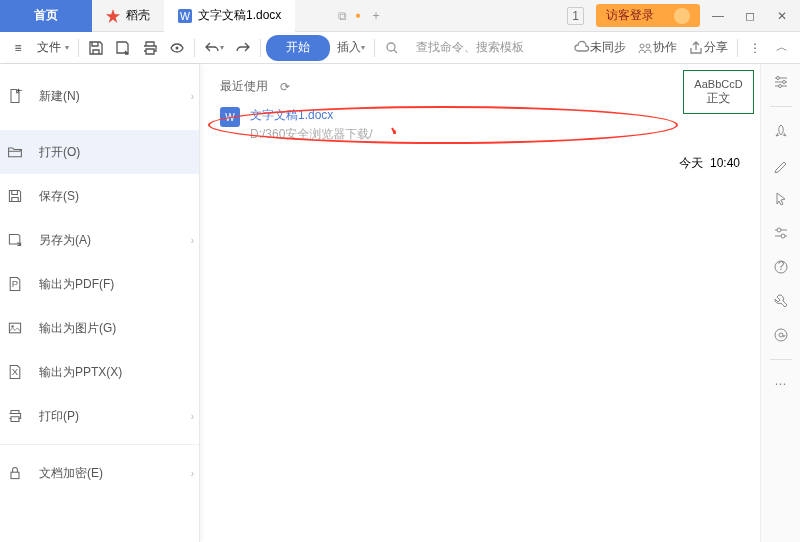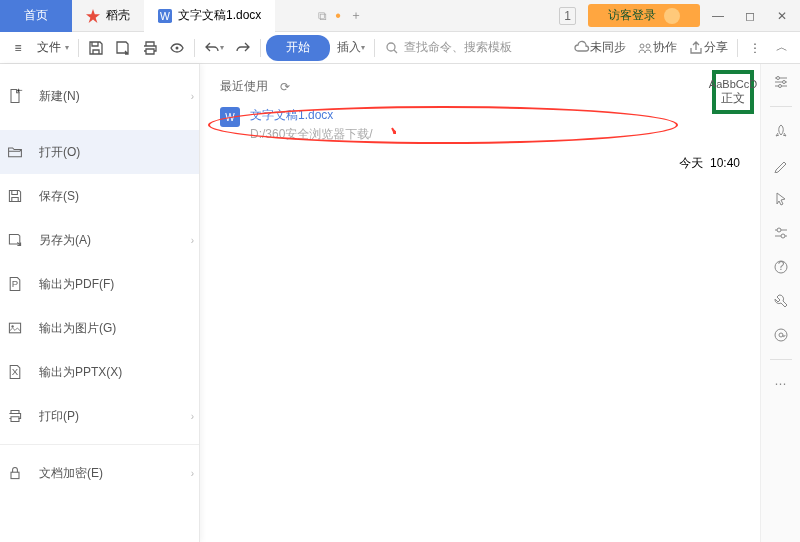--- a/index.html
+++ b/index.html
@@ -1,53 +1,53 @@
 <!DOCTYPE html>
 <html><head>
 <meta charset="utf-8">
 <style>
 *{margin:0;padding:0;box-sizing:border-box;font-family:"Microsoft YaHei",Arial,sans-serif;font-size:12px;}
 body{width:800px;height:542px;background:#fff;overflow:hidden;position:relative;}
 .titlebar{height:32px;display:flex;align-items:center;background:#f4f4f4;border-bottom:1px solid #e0e0e0;}
 .tab{height:32px;display:flex;align-items:center;padding:0 14px;gap:6px;position:relative;justify-content:space-between;}
-.tab.home{background:#4a7bdb;color:#fff;width:72px;justify-content:center;}
+.tab.home{background:#4a7bdb;color:#fff;width:92px;justify-content:center;font-weight:bold;}
 .tab.doc{background:#fff;}
 .tab-icon{width:14px;height:14px;display:inline-flex;align-items:center;justify-content:center;}
 .plus-tab{width:30px;text-align:center;color:#888;}
 .title-right{margin-left:auto;display:flex;align-items:center;gap:4px;padding-right:4px;}
 .title-btn{width:28px;height:28px;display:flex;align-items:center;justify-content:center;color:#666;}
-.login-btn{background:#ffa640;color:#14532d;padding:3px 20px;border-radius:3px;display:flex;align-items:center;gap:8px;}
+.login-btn{background:#ffa640;color:#7f1d1d;padding:3px 10px;border-radius:3px;display:flex;align-items:center;gap:20px;}
 .avatar{width:16px;height:16px;background:#ffc97a;border-radius:50%;}
 .toolbar{height:32px;display:flex;align-items:center;background:#fff;border-bottom:1px solid #e0e0e0;padding:0 6px;gap:3px;}
 .tb-btn{height:26px;min-width:24px;padding:0 4px;display:flex;align-items:center;justify-content:center;color:#555;border-radius:3px;}
 .tb-divider{width:1px;height:18px;background:#ddd;margin:0 2px;}
 .file-btn{display:flex;align-items:center;gap:4px;color:#444;}
 .pill{background:#4a7bdb;color:#fff;border-radius:12px;padding:3px 20px;text-align:center;}
-.search-box{color:#999;display:flex;align-items:center;gap:4px;}
+.search-box{color:#999;display:flex;align-items:center;gap:16px;}
 .main{display:flex;height:calc(542px - 64px);}
 .menu-panel{width:200px;background:#fff;border-right:1px solid #e8e8e8;padding-top:10px;box-shadow:2px 0 6px rgba(0,0,0,0.05);}
 .menu-item{height:44px;display:flex;align-items:center;padding:0 5px;gap:14px;color:#555;}
 .menu-item.active{background:#eef2fa;margin-top:12px;}
 .menu-icon{width:20px;height:20px;display:flex;align-items:center;justify-content:center;color:#666;}
 .menu-chev{margin-left:auto;color:#bbb;font-size:10px;}
 .menu-sep{height:1px;background:#eee;margin:6px 0;}
 .content{flex:1;padding:14px 20px;position:relative;}
 .recent-hdr{display:flex;align-items:center;gap:12px;color:#666;}
 .recent-item{margin-top:12px;display:flex;align-items:flex-start;gap:10px;}
 .file-ico{width:20px;height:20px;background:#4a7bdb;border-radius:3px;display:flex;align-items:center;justify-content:center;color:#fff;font-size:10px;}
 .file-meta{flex:1;}
 .file-name{color:#4a7bdb;}
 .file-path{color:#aaa;margin-top:2px;}
 .file-time{color:#000000;margin-top:48px;}
 .annot-ellipse{position:absolute;left:8px;top:42px;width:470px;height:38px;border:2px solid #ff3b30;border-radius:50%;pointer-events:none;}
 .annot-arrow{position:absolute;left:180px;top:54px;pointer-events:none;}
 .sidebar-r{width:40px;background:#fafafa;border-left:1px solid #eee;display:flex;flex-direction:column;align-items:center;padding-top:8px;gap:14px;}
 .side-ico{width:20px;height:20px;color:#888;display:flex;align-items:center;justify-content:center;}
 .side-sep{height:1px;width:22px;background:#e0e0e0;}
-.style-float{position:absolute;right:46px;top:70px;width:42px;height:44px;border:4px solid #15803d;background:#fff;display:flex;flex-direction:column;align-items:center;justify-content:center;color:#555;}
+.style-float{position:absolute;right:46px;top:70px;width:71px;height:44px;border:1px solid #15803d;background:#fff;display:flex;flex-direction:column;align-items:center;justify-content:center;color:#555;}
 .style-sample{font-size:11px;}
 svg{width:16px;height:16px;}
 .toolbar svg{width:16px;height:16px;}
 </style>
 </head>
 <body>
 
 <div class="titlebar">
   <div class="tab home">
       <span>首页</span>

